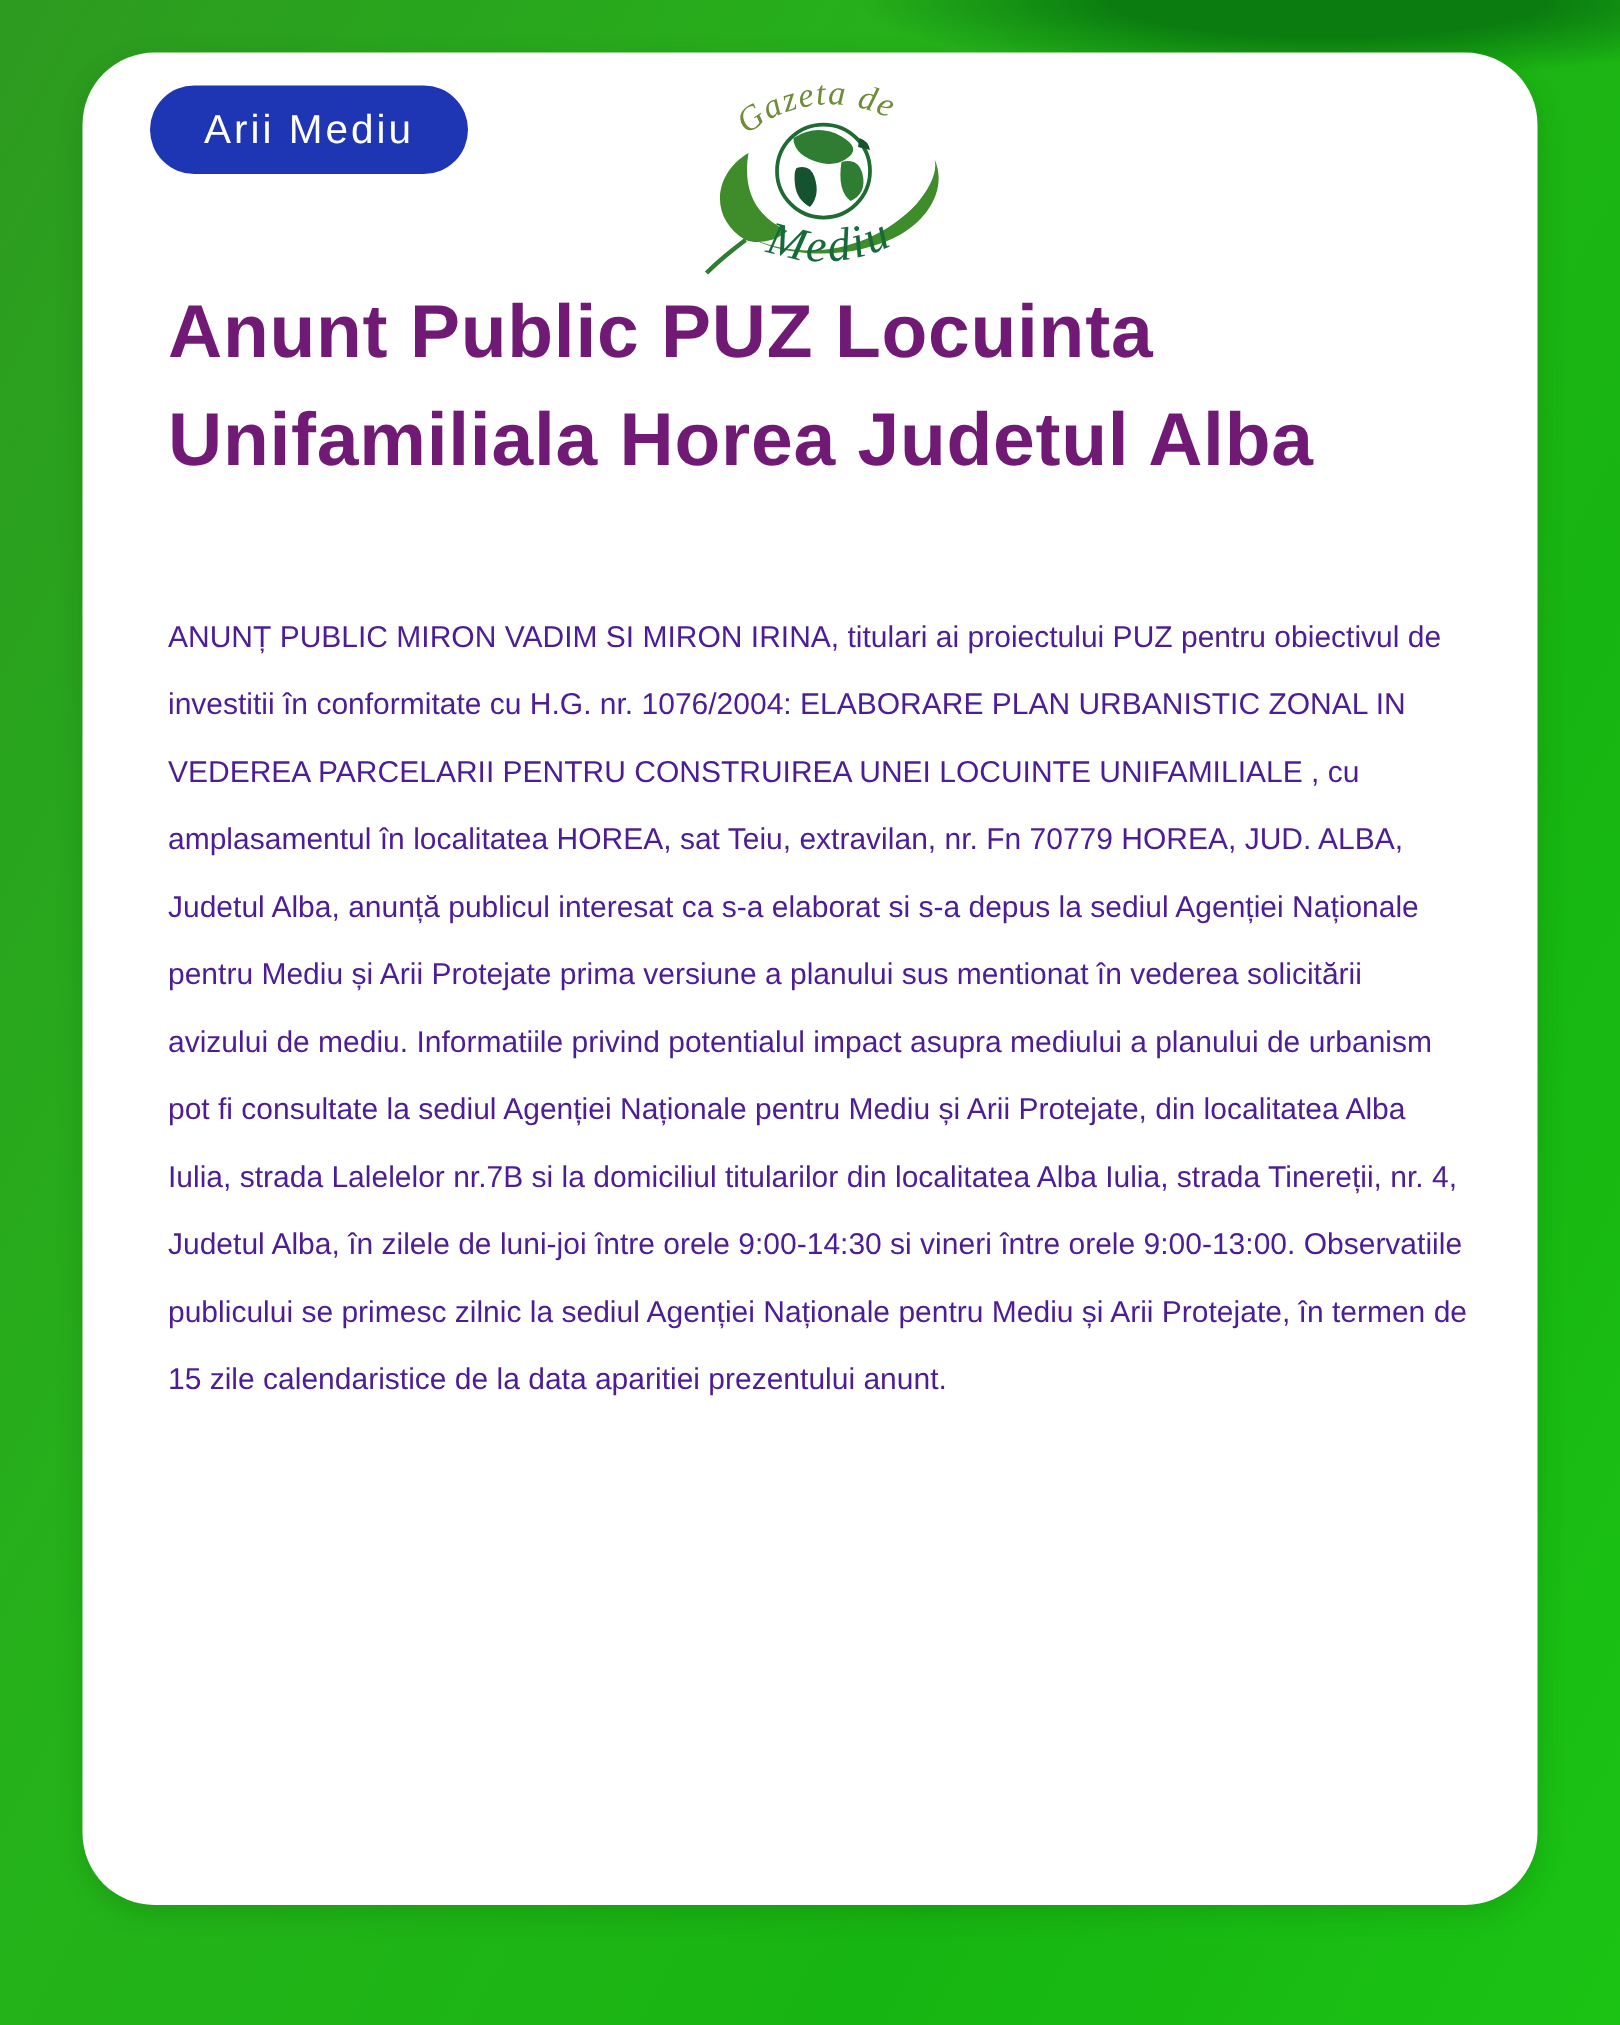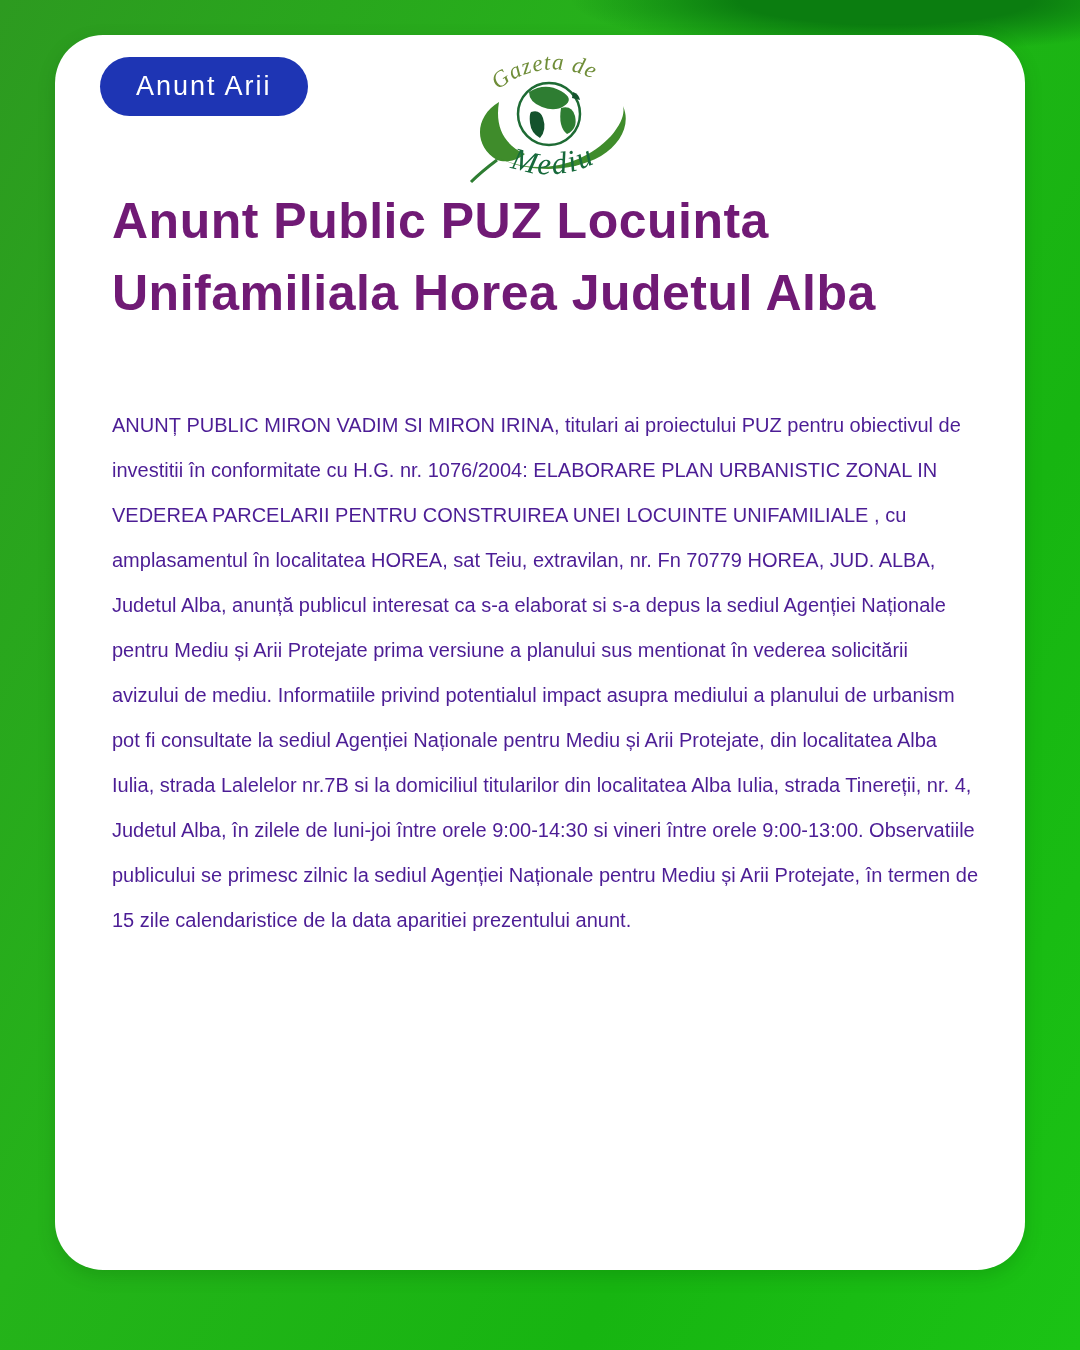--- a/index.html
+++ b/index.html
@@ -90,21 +90,21 @@
     line-height: 45px;
     font-weight: 400;
     font-family: "Liberation Sans", sans-serif;
   }
 </style>
 </head>
 <body>
 
 <div class="card">
 
-  <button class="badge">Anunt Arii</button>
+  <button class="badge">Arii Mediu</button>
 
   <svg class="logo" viewBox="0 0 200 150" aria-hidden="true">
     <defs>
       <path id="arcTopPath" d="M 26,92 A 86,86 0 0 1 184,74" fill="none"></path>
       <path id="arcBottomPath" d="M 30,104 A 104,104 0 0 0 184,96" fill="none"></path>
     </defs>
 
     <g>
       <path d="M 52,120 C 28,106 30,76 54,62 C 50,86 58,104 80,114 C 72,121 60,123 52,120 Z" fill="#3f8c2b"></path>
       <path d="M 52,120 C 44,126 34,134 26,142 C 36,132 44,126 52,120 Z" fill="#2e7d32" stroke="#2e7d32" stroke-width="3" stroke-linecap="round"></path>

